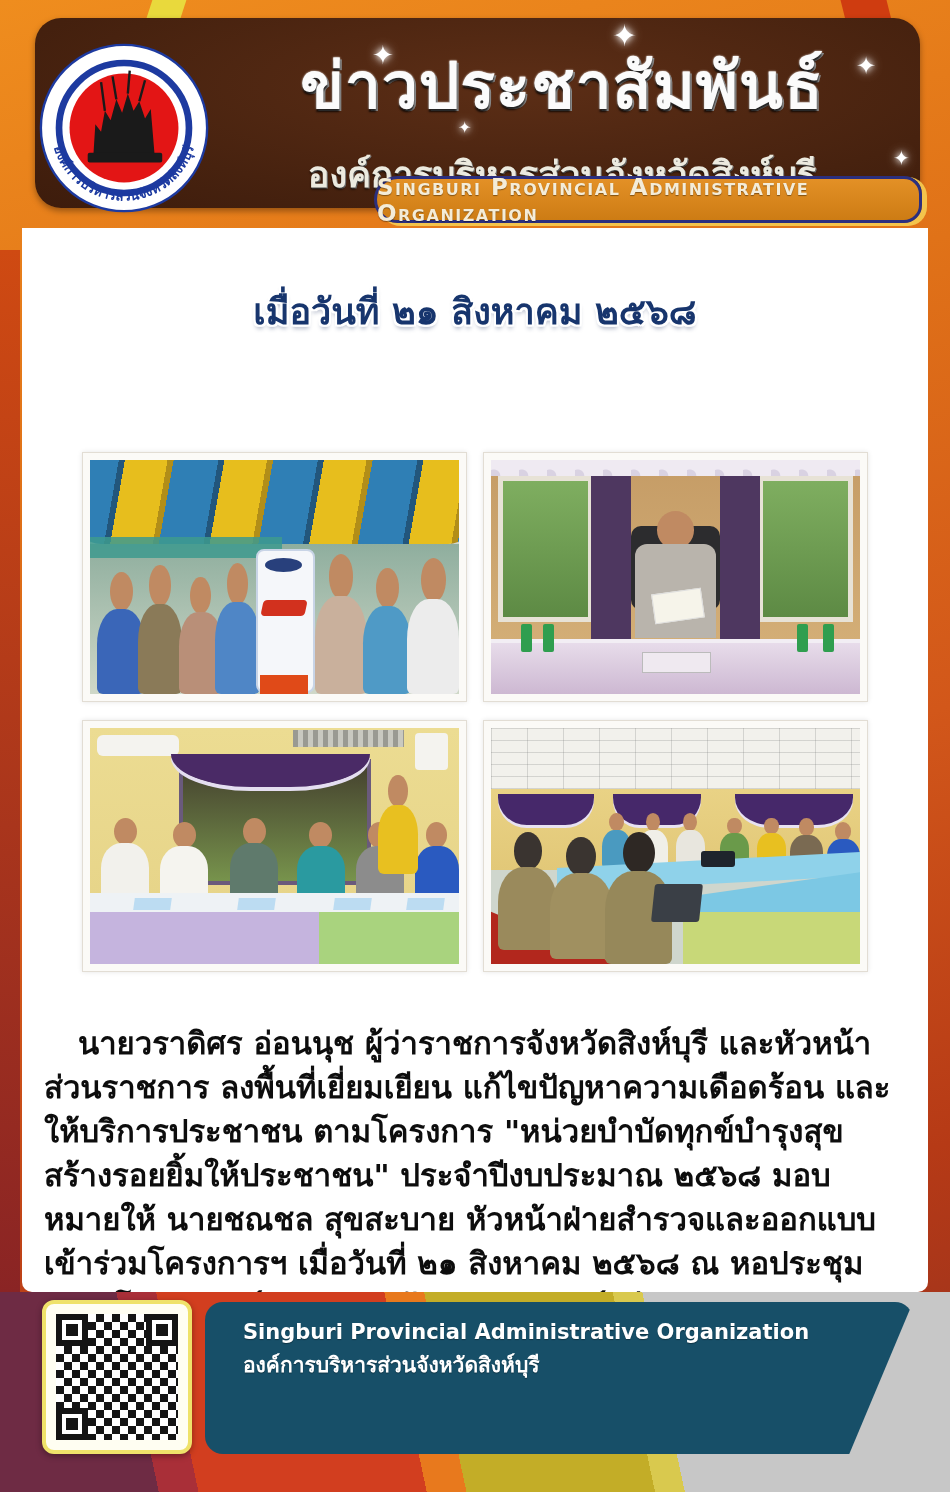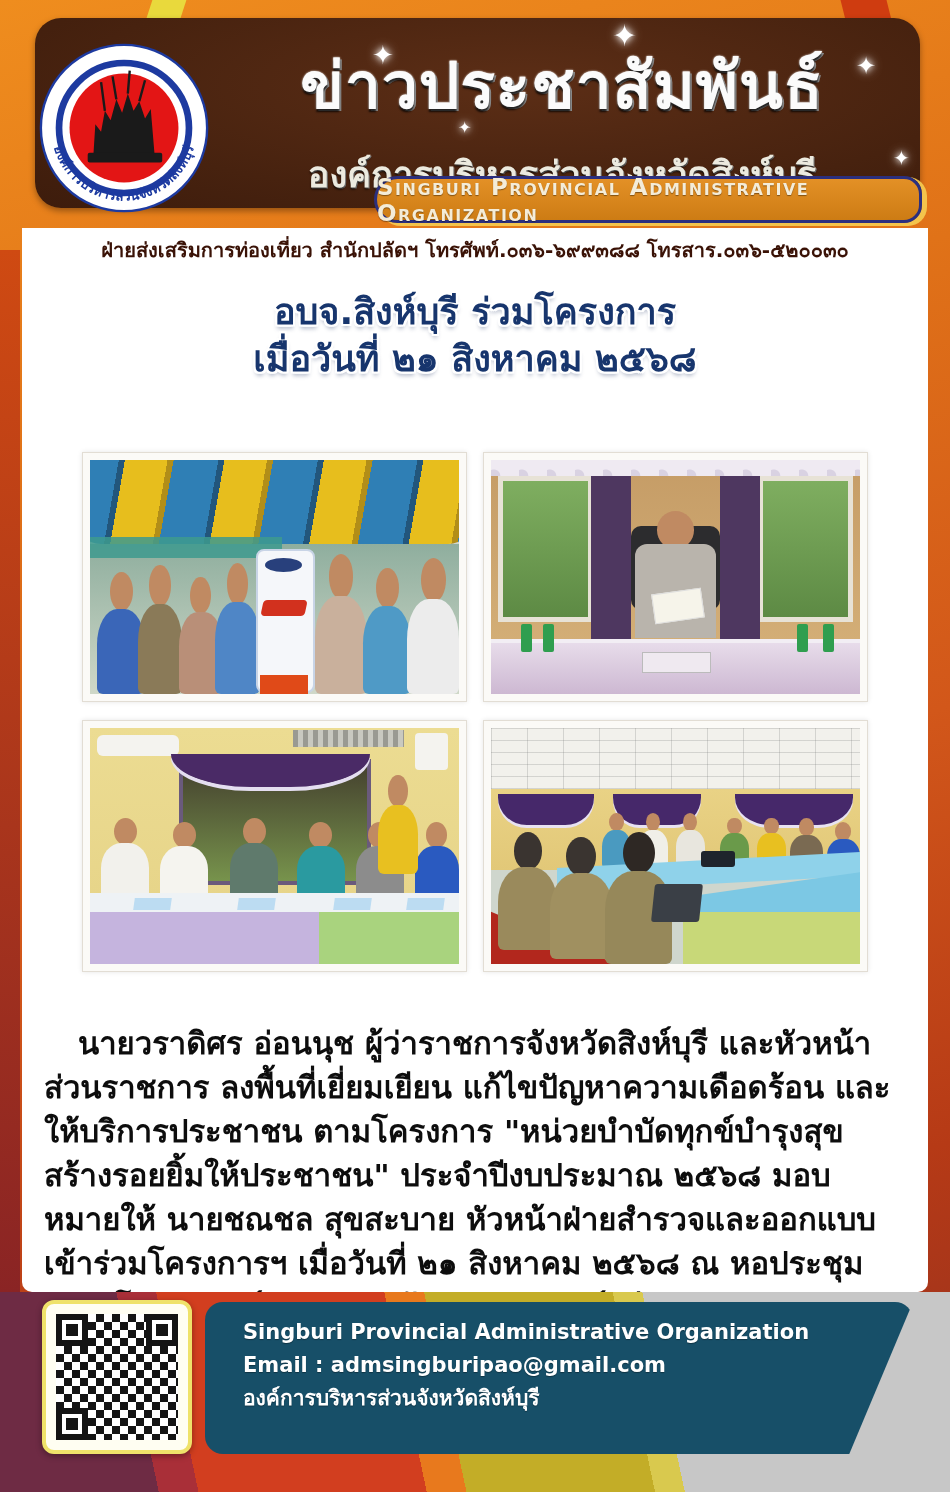--- a/index.html
+++ b/index.html
@@ -173,24 +173,22 @@
     <div class="header-title">ข่าวประชาสัมพันธ์</div>
     <div class="header-sub">องค์การบริหารส่วนจังหวัดสิงห์บุรี</div>
   </div>
 
   <div class="banner">
     <span class="banner-label">Singburi Provincial Administrative Organization</span>
   </div>
 
   <div class="card">
 
-    <div class="contact-line">ฝ่ายส่งเสริมการท่องเที่ยว สำนักปลัดฯ โทรศัพท์.๐๓๖-๖๙๙๓๘๘ โทรสาร.๐๓๖-๕๒๐๐๓๐</div>
 
     <div class="ann">
-      <div class="ann-line">อบจ.สิงห์บุรี ร่วมโครงการ</div>
       <div class="ann-line">เมื่อวันที่ ๒๑ สิงหาคม ๒๕๖๘</div>
     </div>
 
     <div class="photos">
 
       <div class="photo-frame">
         <div class="photo">
           <div class="layer p1-shade"></div>
           <div class="layer p1-canopy"></div>
           <div class="layer p1-teal"></div>
@@ -360,18 +358,17 @@
   <div class="footer">
     <div class="qr-box">
       <div class="qr">
         <div class="f tl"></div>
           <div class="f tr"></div>
           <div class="f bl"></div>
       </div>
     </div>
     <div class="info-box">
       <div class="info-line">Singburi Provincial Administrative Organization</div>
-      <div class="info-line">Email : admsingburipao@gmail.com</div>
       <div class="info-line">องค์การบริหารส่วนจังหวัดสิงห์บุรี</div>
     </div>
   </div>
 
 </div>
 
 </body></html>

